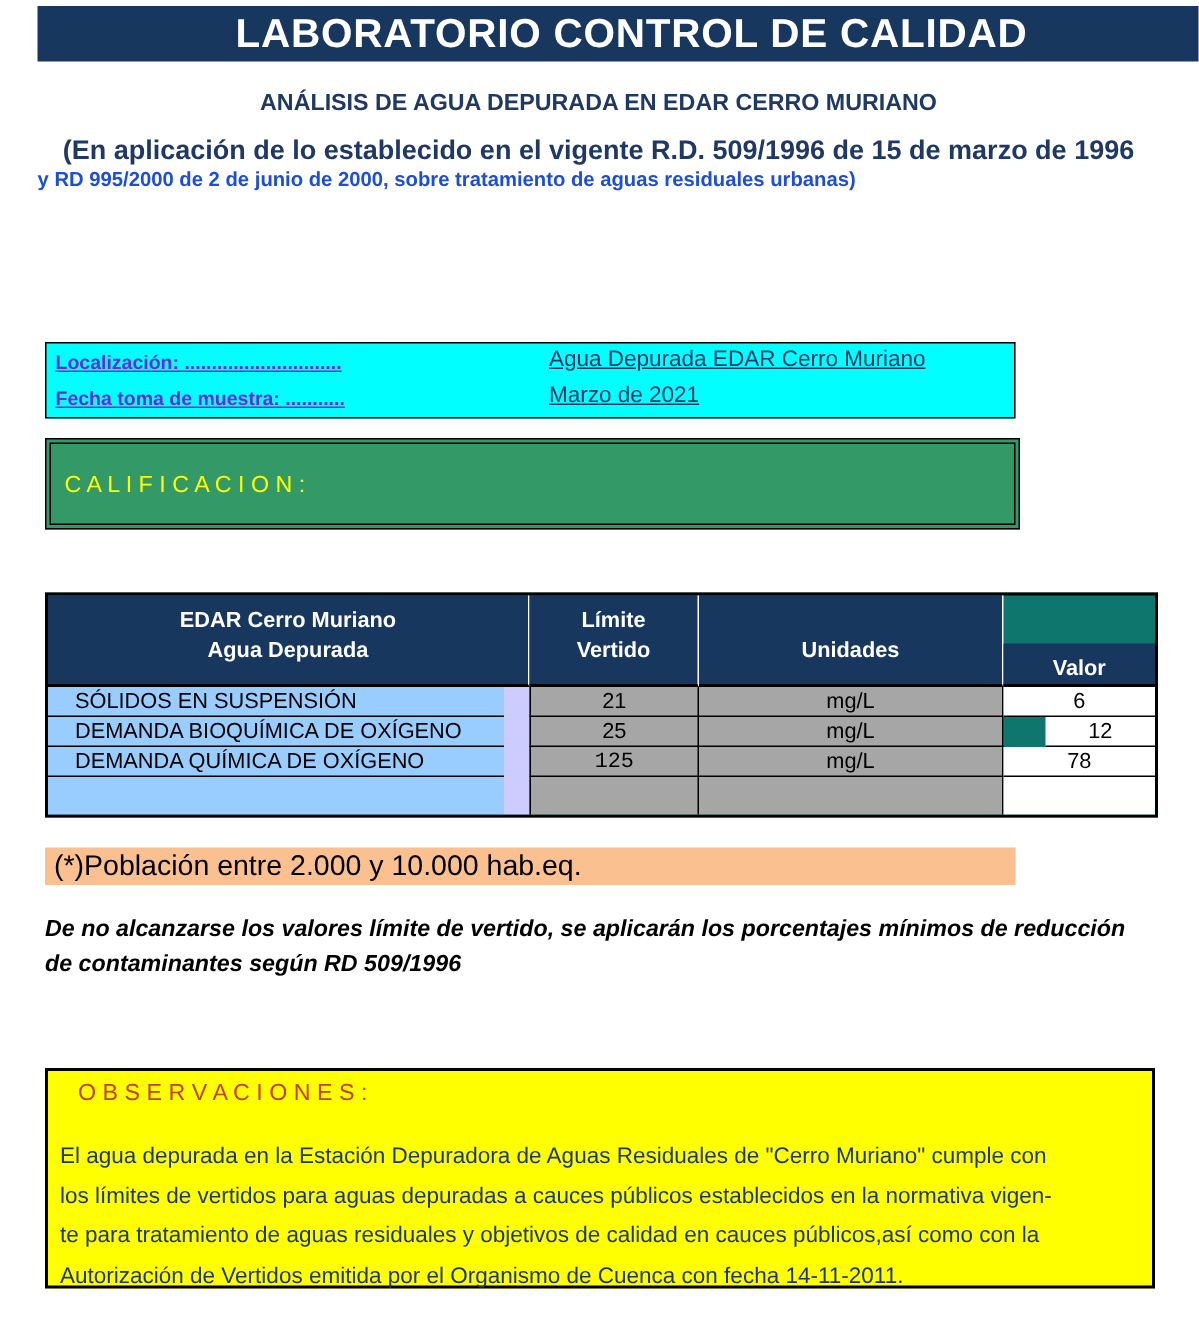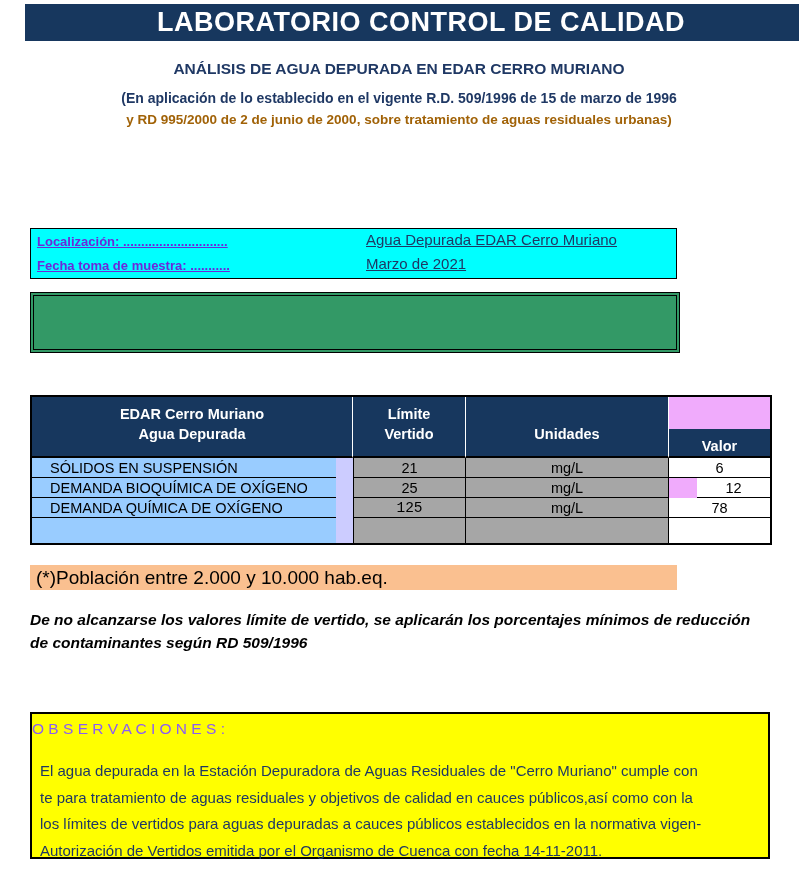--- a/index.html
+++ b/index.html
@@ -18,23 +18,23 @@
     display: flex; align-items: center; justify-content: center;
     font-size: 27px; font-weight: bold; letter-spacing: 0.5px;
   }
 
   
   .subtitle {
     left: 25px; top: 60px; width: 748px; text-align: center;
     color: #1F3864; font-size: 15.5px; font-weight: bold;
   }
   .note-line1 { left: 25px; top: 90px; width: 748px; text-align: center;
-    color: #1F3864; font-size: 14px; font-weight: bold; }
-  .note-line2 { left: 25px; top: 112px; width: 748px; text-align: center;
-    color: #a16207; font-size: 13.5px; font-weight: bold; }
+    color: #1F3864; font-size: 18px; font-weight: bold; }
+  .note-line2 { left: 25px; top: 112px; width: 748px; 
+    color: #1d4ed8; font-size: 13.5px; font-weight: bold; }
 
   
   .sample-box {
     left: 30px; top: 228px; width: 647px; height: 51px;
     background: #00FFFF; border: 1px solid #000;
   }
   .sample-row { position: relative; height: 24px; }
   .sample-label {
     position: absolute; left: 6px; top: 5px;
     color: #6d28d9; font-size: 13px; font-weight: bold;
@@ -57,21 +57,21 @@
     color: #FFFF00; font-size: 15.5px; white-space: nowrap;
   }
   .qual-value {
     position: absolute; left: 315px; top: 22px;
     color: #FFFF00; font-size: 15.5px; white-space: nowrap;
   }
 
   
   .results-table {
     left: 30px; top: 395px; width: 742px; height: 150px;
-    border: 2px solid #000; background: #f0abfc;
+    border: 2px solid #000; background: #0f766e;
     display: grid;
     grid-template-columns: 304px 17px 113px 203px 1fr;
     grid-template-rows: 61px 20px 20px 20px 1fr;
   }
   .cell { display: flex; align-items: center; overflow: hidden; }
   .hdr {
     background: #17375E; color: #fff; font-weight: bold; font-size: 14.5px;
     justify-content: center; align-items: flex-start; text-align: center;
     white-space: pre-line; line-height: 20px; padding-top: 7px;
     border-bottom: 2px solid #000;
@@ -111,22 +111,22 @@
     font-size: 15.5px; font-weight: bold; font-style: italic;
     line-height: 23px; color: #000;
   }
 
   
   .obs-box {
     left: 30px; top: 712px; width: 740px; height: 147px;
     background: #FFFF00; border: 2px solid #000;
   }
   .obs-label {
-    position: absolute; left: 0; top: 6px;
-    color: #8b5cf6; font-size: 15.5px; white-space: nowrap;
+    position: absolute; left: 20px; top: 6px;
+    color: #c2410c; font-size: 15.5px; white-space: nowrap;
   }
   .obs-body {
     position: absolute; left: 8px; top: 44px; right: 8px;
     color: #1F3864; font-size: 15px; line-height: 26.5px;
   }
   .obs-line { white-space: nowrap; }
 </style>
 </head>
 <body>
 
@@ -143,20 +143,21 @@
     <span class="sample-label">Localización: .............................</span>
     <span class="sample-value">Agua Depurada EDAR Cerro Muriano</span>
   </div>
   <div class="sample-row">
     <span class="sample-label">Fecha toma de muestra: ...........</span>
     <span class="sample-value">Marzo de 2021</span>
   </div>
 </div>
 
 <div class="abs qual-box">
+  <span class="qual-label">C A L I F I C A C I O N :</span>
 </div>
 
 <div class="abs results-table">
 
   <div class="cell hdr hdr-sep" style="grid-column:1/3;grid-row:1;">EDAR Cerro Muriano
 Agua Depurada</div>
   <div class="cell hdr hdr-sep" style="grid-column:3;grid-row:1;">Límite
 Vertido</div>
   <div class="cell hdr hdr-sep hdr-unidades" style="grid-column:4;grid-row:1;">Unidades</div>
   <div class="cell hdr" style="grid-column:5;grid-row:1;margin-top:32px;">Valor
@@ -193,17 +194,17 @@
 
 <div class="abs reduction-note">
   <div>De no alcanzarse los valores límite de vertido, se aplicarán los porcentajes mínimos de reducción</div>
   <div>de contaminantes según RD 509/1996</div>
 </div>
 
 <div class="abs obs-box">
   <span class="obs-label">O B S E R V A C I O N E S :</span>
   <div class="obs-body">
     <div class="obs-line">El agua depurada en la Estación Depuradora de Aguas Residuales de "Cerro Muriano" cumple con</div>
+    <div class="obs-line">los límites de vertidos para aguas depuradas a cauces públicos establecidos en la normativa vigen-</div>
     <div class="obs-line">te para tratamiento de aguas residuales y objetivos de calidad en cauces públicos,así como con la</div>
-    <div class="obs-line">los límites de vertidos para aguas depuradas a cauces públicos establecidos en la normativa vigen-</div>
     <div class="obs-line">Autorización de Vertidos emitida por el Organismo de Cuenca con fecha 14-11-2011.</div>
   </div>
 </div>
 
 </body></html>

